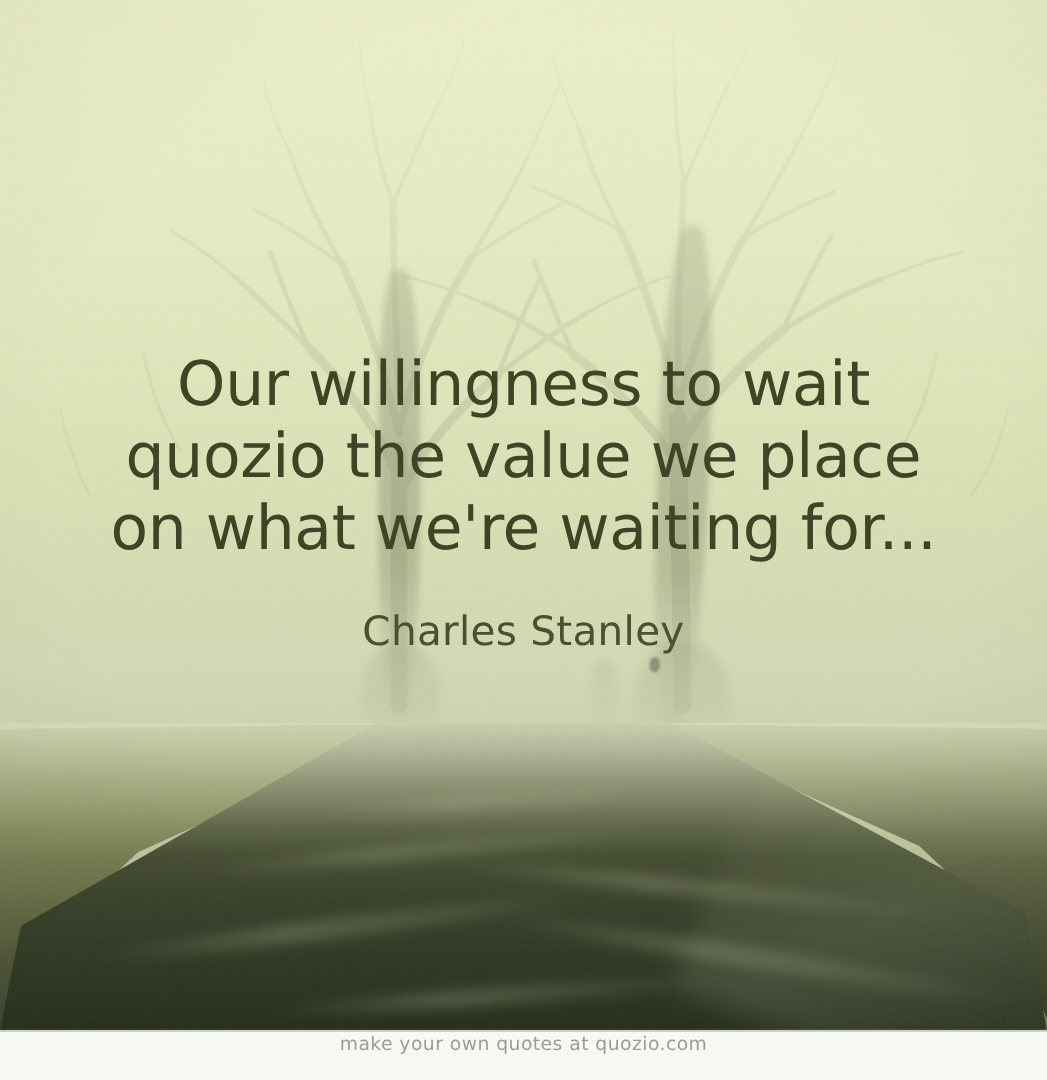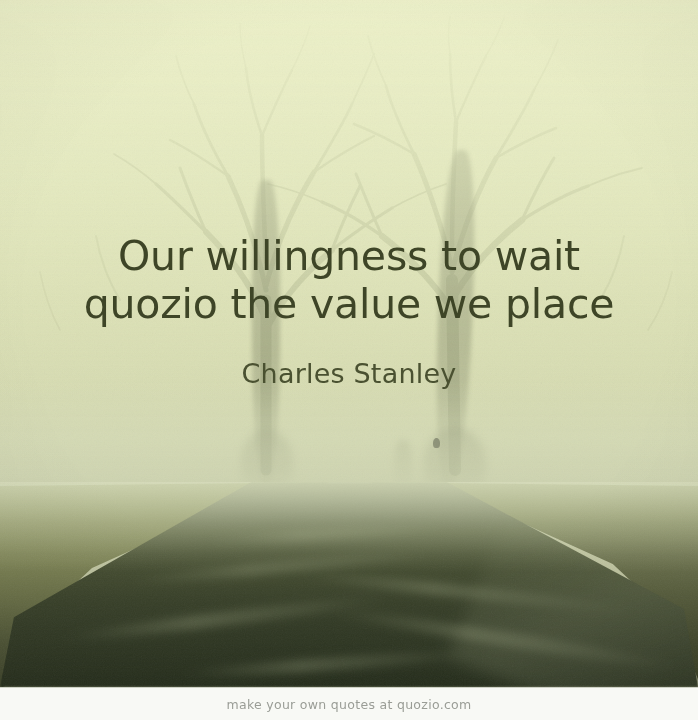--- a/index.html
+++ b/index.html
@@ -302,21 +302,20 @@
   #footer {
     position: absolute;
     left: 0;
     top: 687px;
     width: 698px;
     height: 33px;
     background: #f8f9f5;
     border-top: 1px solid #cfd2c6;
     box-sizing: border-box;
     display: flex;
-    align-items: center;
     justify-content: center;
   }
   #footer-text {
     font-family: "DejaVu Sans", sans-serif;
     font-size: 12.5px;
     color: #9a9d96;
     letter-spacing: 0.3px;
   }
 </style>
 </head>
@@ -416,20 +415,21 @@
         <feTurbulence type="fractalNoise" baseFrequency="0.9" numOctaves="3" stitchTiles="stitch"></feTurbulence>
         <feColorMatrix type="saturate" values="0"></feColorMatrix>
       </filter>
       <rect width="100%" height="100%" filter="url(#noiseFilter)" opacity="0.22"></rect>
     </svg>
 
     <div id="text-block">
       <div id="quote-text">
         <span class="line">Our willingness to wait</span>
         <span class="line">quozio the value we place</span>
+        <span class="line">on what we're waiting for...</span>
       </div>
       <div id="author-text">Charles Stanley</div>
     </div>
 
   </div>
 
   <div id="footer">
     <span id="footer-text">make your own quotes at quozio.com</span>
   </div>
 

